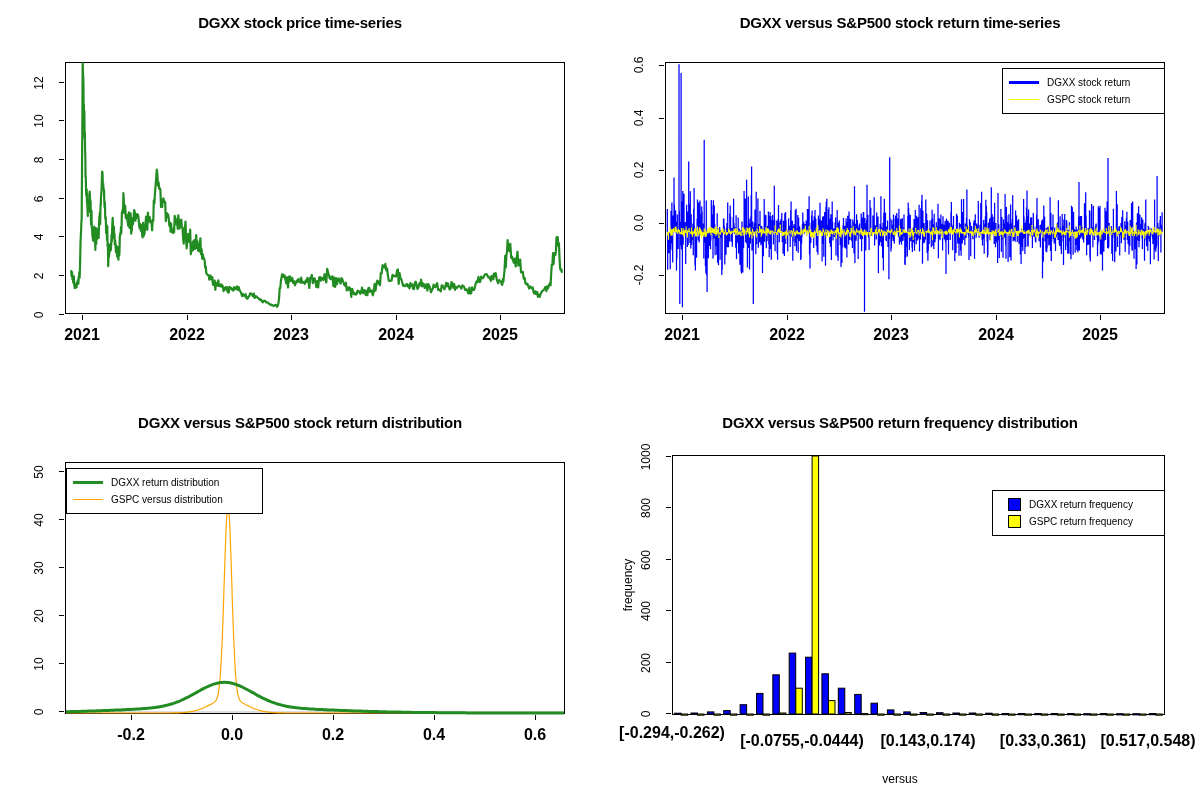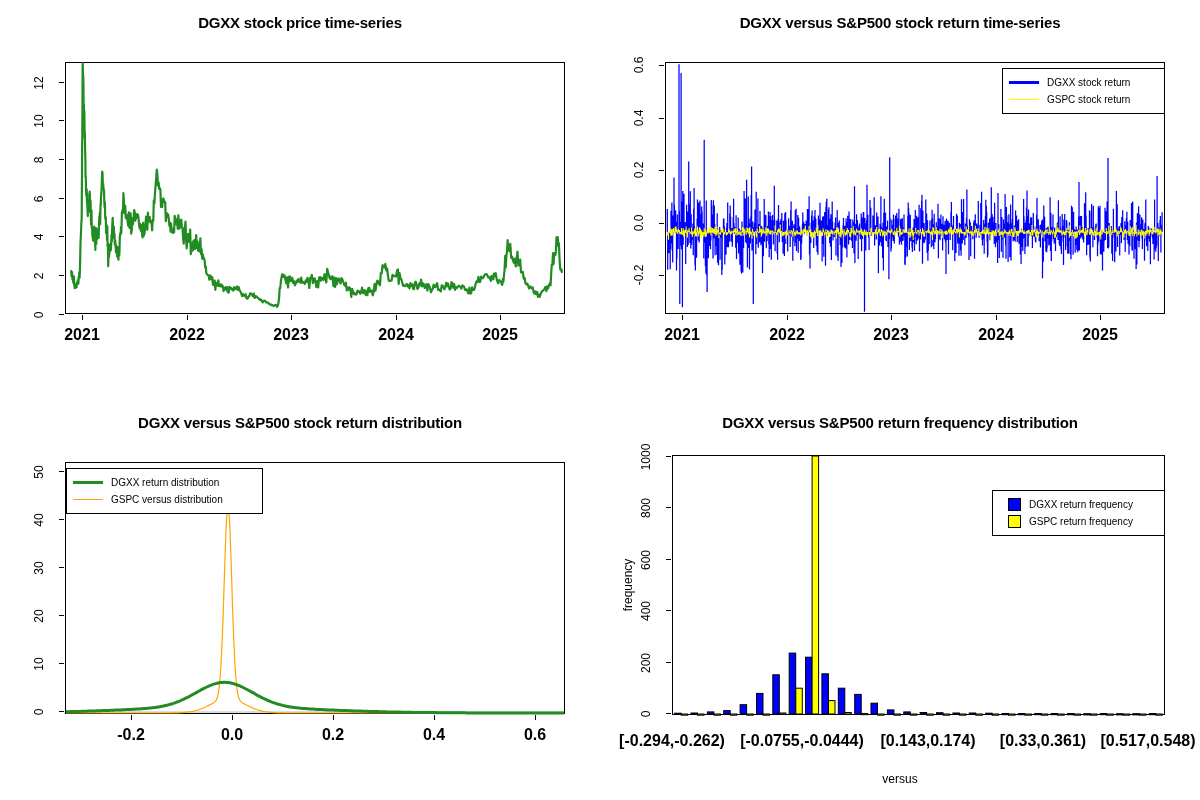--- a/index.html
+++ b/index.html
@@ -260,21 +260,21 @@
       <div class="tickh" style="left:66px;top:56px;"></div>
       <div class="ylab" style="left:33px;top:307px;width:26px;">0</div>
       <div class="ylab" style="left:25px;top:256px;width:42px;">200</div>
       <div class="ylab" style="left:25px;top:204px;width:42px;">400</div>
       <div class="ylab" style="left:25px;top:153px;width:42px;">600</div>
       <div class="ylab" style="left:25px;top:101px;width:42px;">800</div>
       <div class="ylab" style="left:21px;top:50px;width:50px;">1000</div>
       <div class="axtitle rot" style="left:-12px;top:178px;width:80px;">frequency</div>
     </div>
     <div>
-      <div class="xlab" style="left:10px;top:332px;width:124px;text-align:center;">[-0.294,-0.262)</div>
+      <div class="xlab" style="left:10px;top:324px;width:124px;text-align:center;">[-0.294,-0.262)</div>
       <div class="xlab" style="left:130px;top:332px;width:144px;">[-0.0755,-0.0444)</div>
       <div class="xlab" style="left:268px;top:332px;width:120px;">[0.143,0.174)</div>
       <div class="xlab" style="left:387px;top:332px;width:112px;">[0.33,0.361)</div>
       <div class="xlab" style="left:490px;top:332px;width:116px;">[0.517,0.548)</div>
       <div class="axtitle" style="left:250px;top:372px;width:100px;">versus</div>
     </div>
     <div class="legend" style="left:392px;top:62px;width:173px;margin-top:28px;">
       <div class="legrow">
         <span class="legsq" style="background:#0000FF;"></span>
         <span class="legtxt">DGXX return frequency</span>

